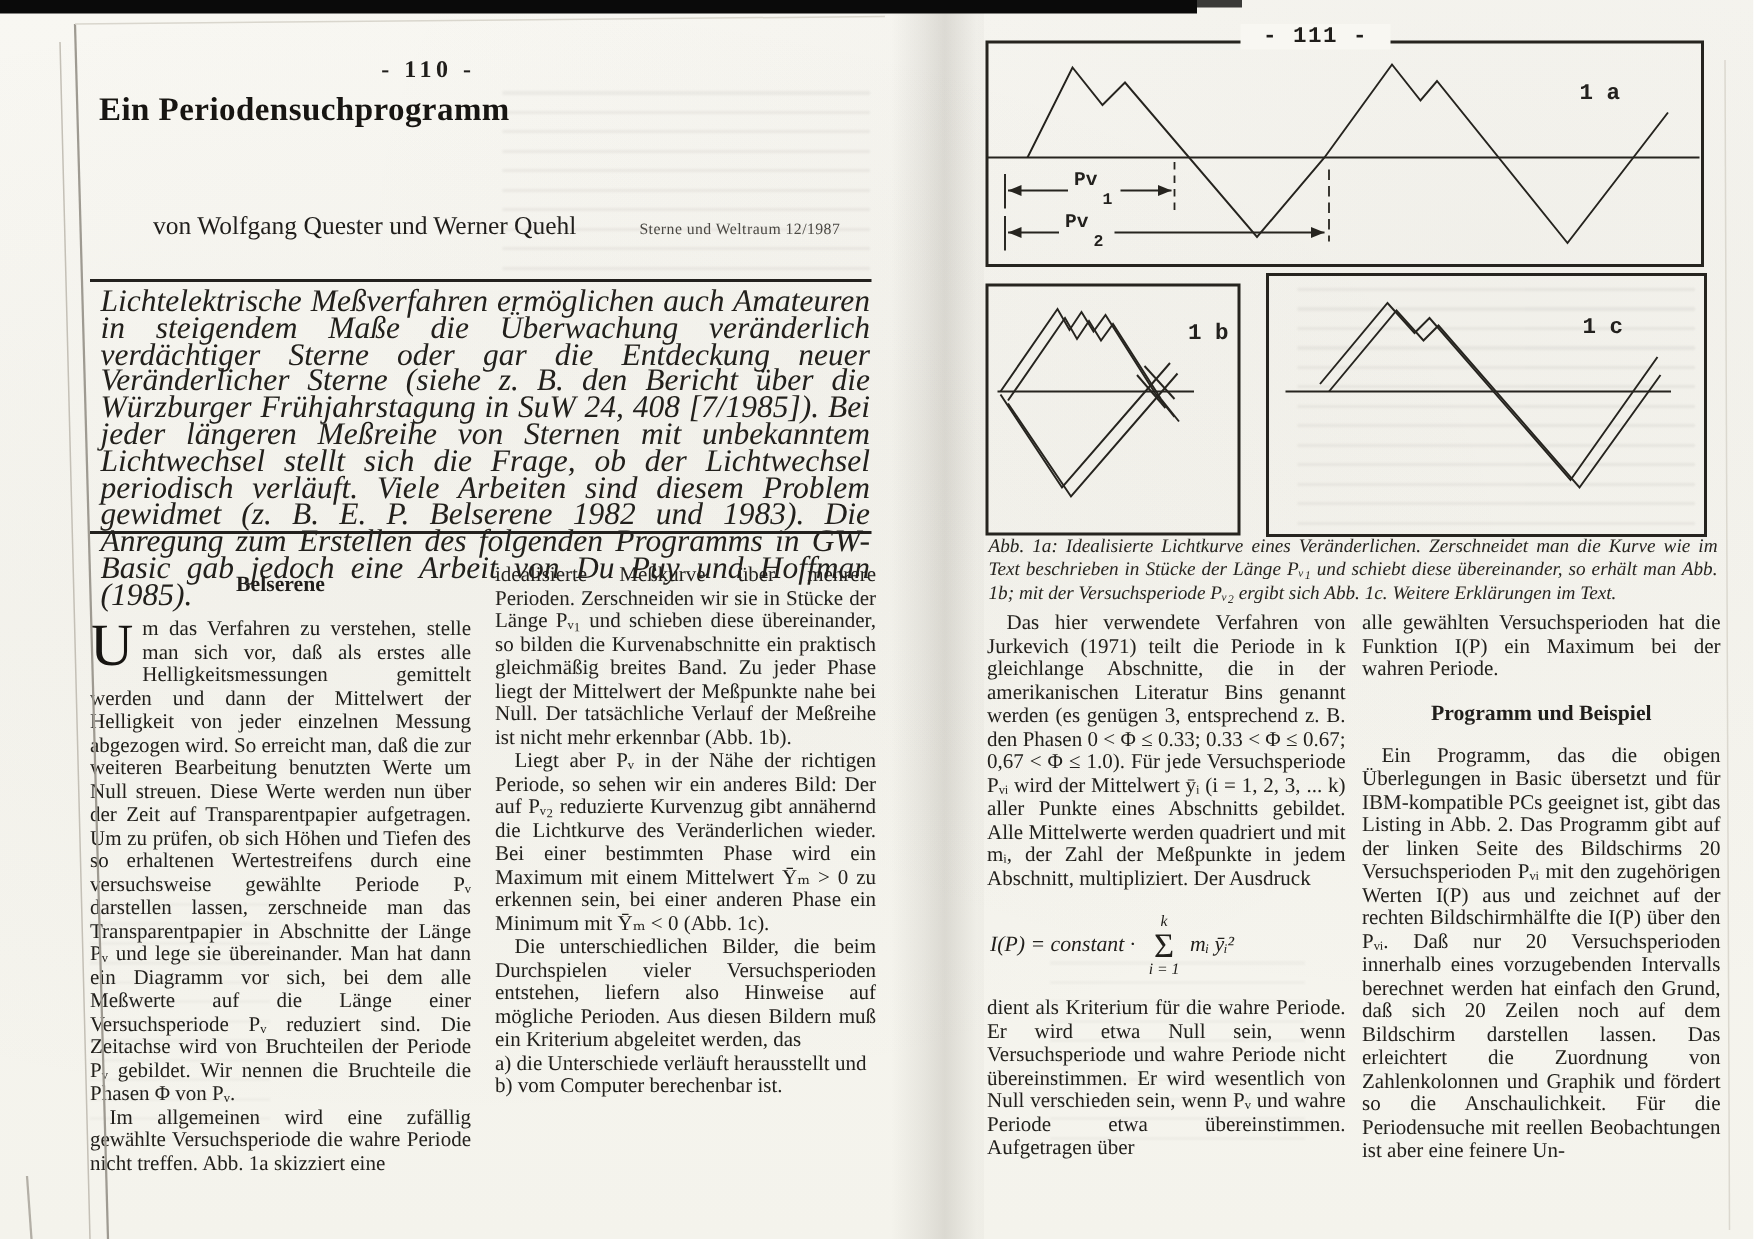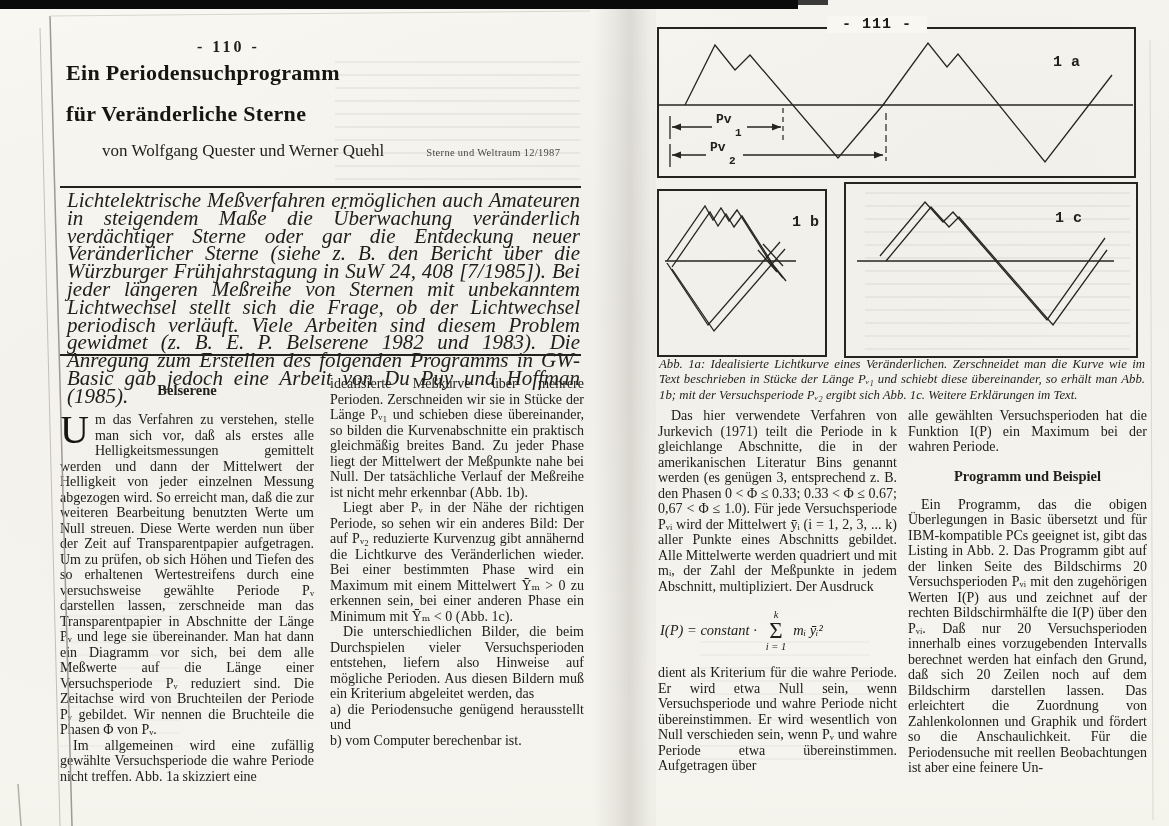--- a/index.html
+++ b/index.html
@@ -23,21 +23,21 @@
   .bleed1{left:335px;top:50px;width:245px;height:130px;}
   .bleed2{left:865px;top:190px;width:265px;height:160px;}
   .bleed3{left:700px;top:640px;width:170px;height:120px;opacity:0.045;}
   .bleed4{left:60px;top:600px;width:120px;height:160px;opacity:0.04;}
 
   .page{position:absolute;top:0;height:826px;z-index:2;}
   .page-left{left:55px;width:540px;}
   .page-right{left:655px;width:500px;}
 
   
-  .pagenum-left{position:absolute;left:142px;top:38px;width:120px;text-align:left;
+  .pagenum-left{position:absolute;left:142px;top:38px;width:120px;text-align:right;
     font-weight:bold;font-size:16px;letter-spacing:3px;}
   .title{position:absolute;left:11px;top:52px;margin:0;font-size:22px;line-height:41px;
     font-weight:bold;letter-spacing:0.3px;color:#171512;}
   .byline-row{position:absolute;left:13px;top:141px;width:515px;display:flex;align-items:baseline;margin-left:34px;}
   .byline{font-size:17px;}
   .journal-ref{font-size:10.5px;color:#4a4843;margin-left:42px;letter-spacing:0.3px;}
   .rule{position:absolute;left:5px;width:521px;height:2px;background:#23211e;}
   .rule-top{top:186px;}
   .rule-bottom{top:354px;}
   .abstract{position:absolute;left:12px;top:192px;width:513px;margin:0;
@@ -96,42 +96,42 @@
     <line x1="40" y1="28" x2="60" y2="826" stroke="#c4c0b6" stroke-width="1"></line>
     <line x1="50" y1="16" x2="590" y2="11" stroke="#d9d6cd" stroke-width="1"></line>
     <line x1="18" y1="784" x2="21" y2="826" stroke="#b3afa6" stroke-width="1.5"></line>
     <line x1="1150" y1="40" x2="1153" y2="820" stroke="#dbd8cf" stroke-width="1"></line>
   </svg>
 
   <div class="page page-left">
 
     <div class="pagenum-left">- 110 -</div>
 
-    <h1 class="title"><span>Ein Periodensuchprogramm</span><br><span>für Veränderliche Sterne</span></h1>
+    <h1 class="title"><span>Ein Periodensuchprogramm</span><br></h1>
 
     <div class="byline-row">
       <span class="byline">von Wolfgang Quester und Werner Quehl</span>
       <span class="journal-ref">Sterne und Weltraum 12/1987</span>
     </div>
 
     <div class="rule rule-top"></div>
     <p class="abstract">Lichtelektrische Meßverfahren ermöglichen auch Amateuren in steigendem Maße die Überwachung veränderlich verdächtiger Sterne oder gar die Entdeckung neuer Veränderlicher Sterne (siehe z. B. den Bericht über die Würzburger Frühjahrstagung in SuW 24, 408 [7/1985]). Bei jeder längeren Meßreihe von Sternen mit unbekanntem Lichtwechsel stellt sich die Frage, ob der Lichtwechsel periodisch verläuft. Viele Arbeiten sind diesem Problem gewidmet (z. B. E. P. Belserene 1982 und 1983). Die Anregung zum Erstellen des folgenden Programms in GW-Basic gab jedoch eine Arbeit von Du Puy und Hoffman (1985).</p>
     <div class="rule rule-bottom"></div>
 
     <div class="cols cols-left">
       <div class="col">
         <div class="col-heading ch-left">Belserene</div>
         <p class="body-p"><span class="dropcap">U</span><span>m das Verfahren zu verstehen, stelle man sich vor, daß als erstes alle Helligkeitsmessungen gemittelt werden und dann der Mittelwert der Helligkeit von jeder einzelnen Messung abgezogen wird. So erreicht man, daß die zur weiteren Bearbeitung benutzten Werte um Null streuen. Diese Werte werden nun über der Zeit auf Transparentpapier aufgetragen. Um zu prüfen, ob sich Höhen und Tiefen des so erhaltenen Wertestreifens durch eine versuchsweise gewählte Periode Pᵥ darstellen lassen, zerschneide man das Transparentpapier in Abschnitte der Länge Pᵥ und lege sie übereinander. Man hat dann ein Diagramm vor sich, bei dem alle Meßwerte auf die Länge einer Versuchsperiode Pᵥ reduziert sind. Die Zeitachse wird von Bruchteilen der Periode Pᵥ gebildet. Wir nennen die Bruchteile die Phasen Φ von Pᵥ.</span></p>
         <p class="body-p indent">Im allgemeinen wird eine zufällig gewählte Versuchsperiode die wahre Periode nicht treffen. Abb. 1a skizziert eine</p>
       </div>
       <div class="col">
         <p class="body-p">idealisierte Meßkurve über mehrere Perioden. Zerschneiden wir sie in Stücke der Länge Pᵥ₁ und schieben diese übereinander, so bilden die Kurvenabschnitte ein praktisch gleichmäßig breites Band. Zu jeder Phase liegt der Mittelwert der Meßpunkte nahe bei Null. Der tatsächliche Verlauf der Meßreihe ist nicht mehr erkennbar (Abb. 1b).</p>
         <p class="body-p indent">Liegt aber Pᵥ in der Nähe der richtigen Periode, so sehen wir ein anderes Bild: Der auf Pᵥ₂ reduzierte Kurvenzug gibt annähernd die Lichtkurve des Veränderlichen wieder. Bei einer bestimmten Phase wird ein Maximum mit einem Mittelwert Ȳₘ &gt; 0 zu erkennen sein, bei einer anderen Phase ein Minimum mit Ȳₘ &lt; 0 (Abb. 1c).</p>
         <p class="body-p indent">Die unterschiedlichen Bilder, die beim Durchspielen vieler Versuchsperioden entstehen, liefern also Hinweise auf mögliche Perioden. Aus diesen Bildern muß ein Kriterium abgeleitet werden, das</p>
-        <p class="body-p">a) die Periodensuche genügend herausstellt und</p>
+        <p class="body-p">a) die Unterschiede verläuft herausstellt und</p>
         <p class="body-p">b) vom Computer berechenbar ist.</p>
       </div>
     </div>
   </div>
 
   <div class="page page-right">
 
     <svg class="figure-svg" viewBox="0 0 492 340" width="492" height="340">
 
       <g>

